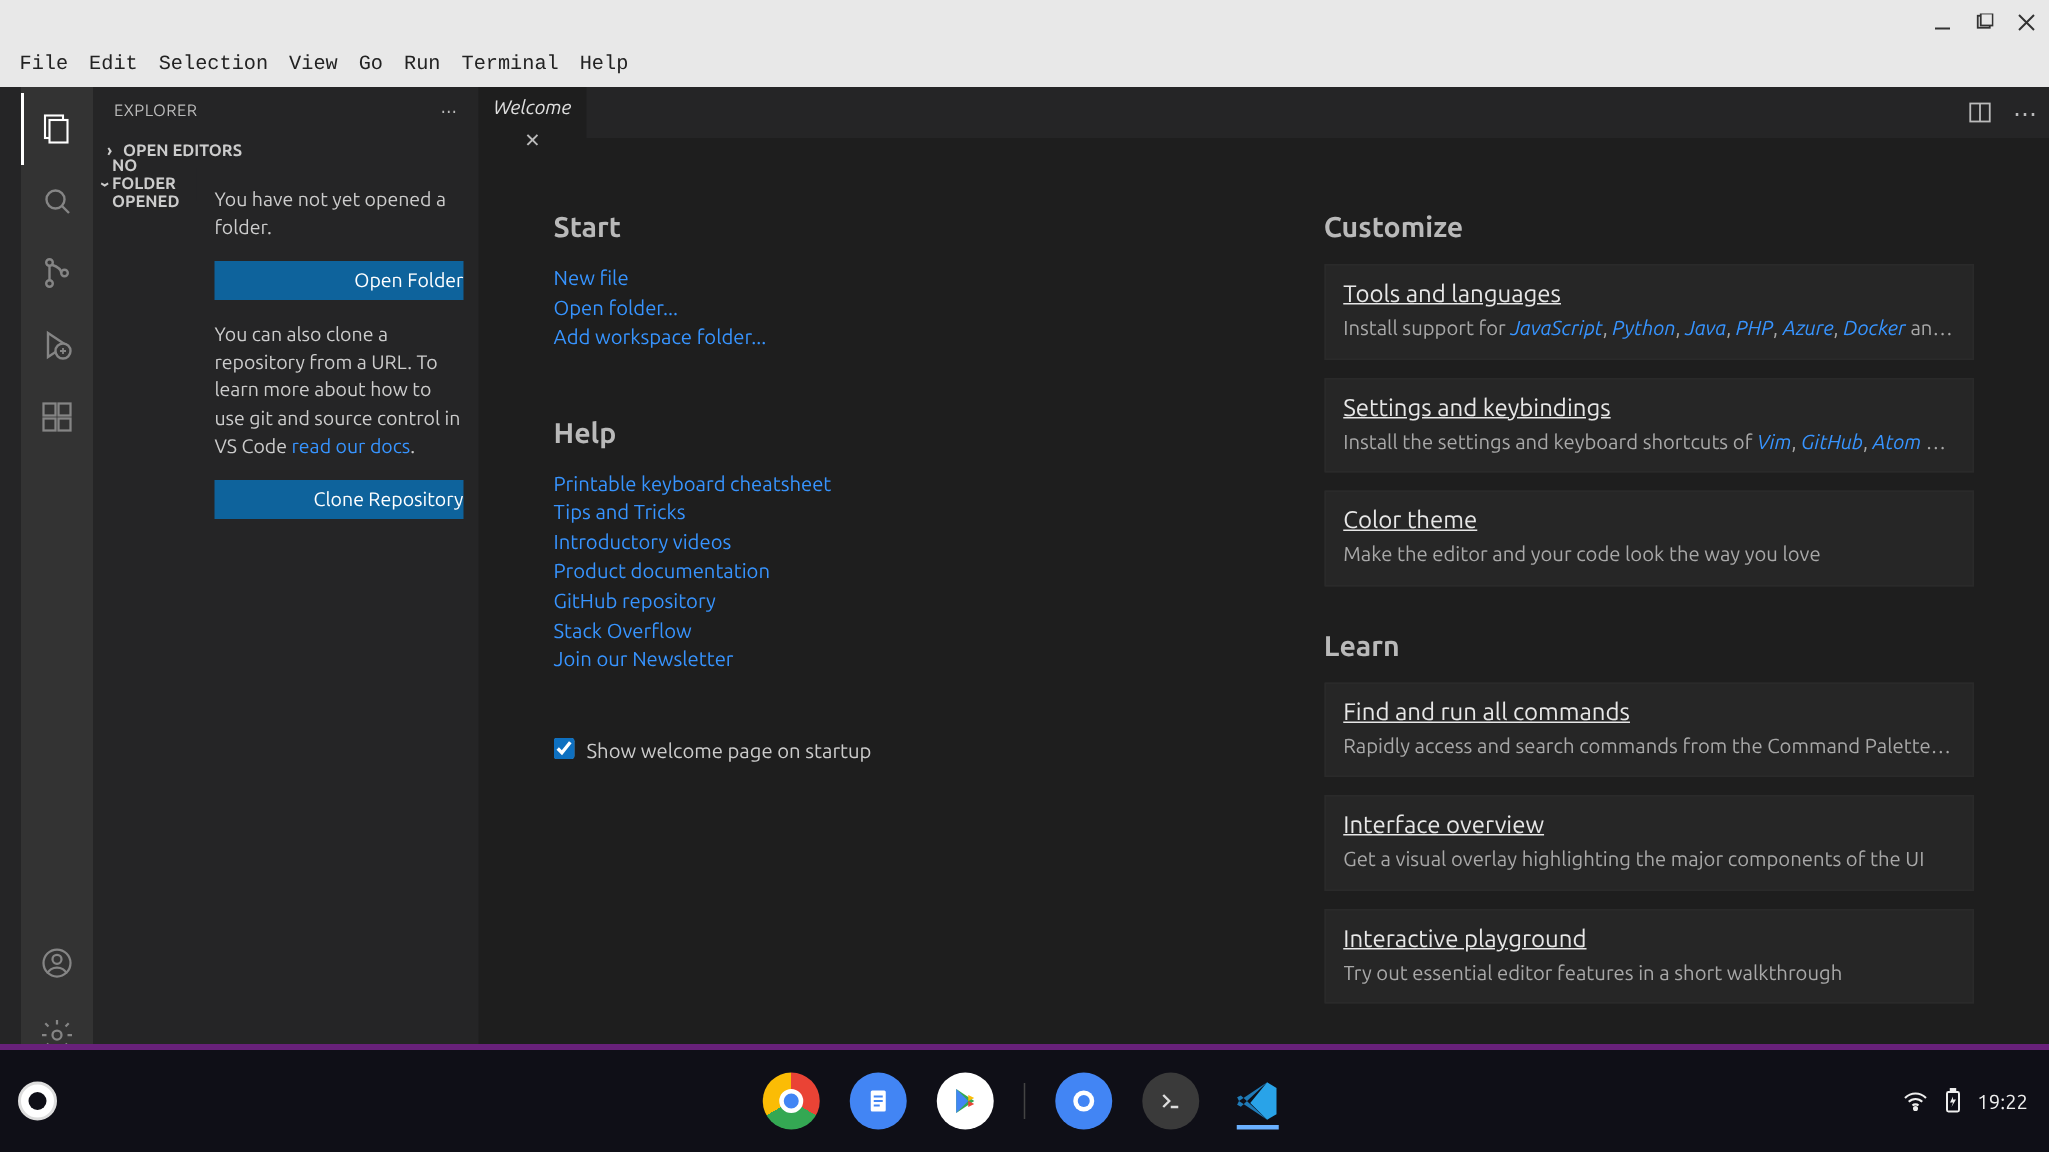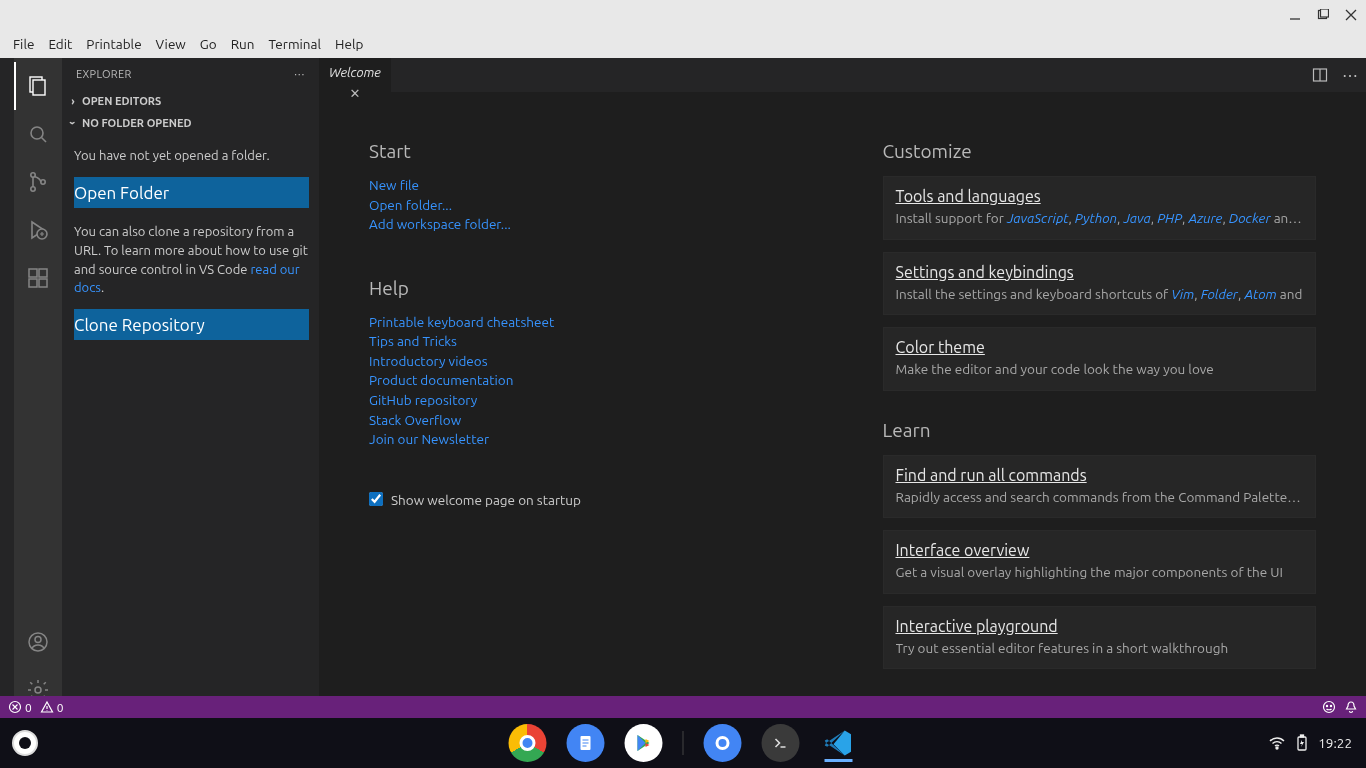--- a/index.html
+++ b/index.html
@@ -4,66 +4,66 @@
 <style>
 * { margin:0; padding:0; box-sizing:border-box; font-family:"Segoe UI",Ubuntu,sans-serif; }
 body { width:1366px; height:768px; background:#e8e8e8; overflow:hidden; position:relative; }
 
 
 .titlebar { height:29px; background:#e8e8e8; display:flex; justify-content:flex-end; align-items:center; padding-right:8px; gap:14px; }
 .titlebar .win-btn { width:14px; height:14px; display:flex; align-items:center; justify-content:center; color:#555; cursor:pointer; }
 
 
 .menubar { height:29px; background:#e8e8e8; display:flex; align-items:center; padding:0 6px; font-size:13.5px; color:#222; }
-.menubar span { padding:4px 7px; cursor:pointer; }
+.menubar span { padding:4px 7px; cursor:pointer;font-family:Liberation Mono, monospace; }
 
 
 .workbench { position:absolute; top:58px; left:0; right:0; bottom:50px; display:flex; background:#252526;padding-left:14px; }
 .activitybar { width:48px; background:#333333; display:flex; flex-direction:column; justify-content:space-between; padding:4px 0; }
 .activitybar .top, .activitybar .bottom { display:flex; flex-direction:column; }
 .activity-item { width:48px; height:48px; display:flex; align-items:center; justify-content:center; color:#858585; cursor:pointer; position:relative; }
 .activity-item.active { color:#fff; }
 .activity-item.active::before { content:""; position:absolute; left:0; top:0; bottom:0; width:2px; background:#fff; }
 
 .sidebar { width:257px; background:#252526; color:#ccc; display:flex; flex-direction:column; font-size:12px; }
 .sidebar-header { height:32px; display:flex; align-items:center; justify-content:space-between; padding:0 14px; color:#bbb; font-size:11px; letter-spacing:.3px; }
 .sidebar-header .title { font-weight:400; }
 .section { border-top:0; }
 .section-header { height:22px; display:flex; align-items:center; padding:0 4px; font-size:11px; font-weight:700; color:#ccc; cursor:pointer; gap:2px; background:#252526;}
 .section-header .chev { width:14px; display:inline-flex; justify-content:center; }
 .section-body { padding:12px 10px 12px 12px; font-size:13px; line-height:1.45; color:#ccc; }
-.btn { display:block; width:100%; text-align:left; background:#0e639c; color:#fff; border:none; padding:6px 0; font-size:17px; margin-top:12px; cursor:pointer; }
+.btn { display:block; width:100%; text-align:right; background:#0e639c; color:#fff; border:none; padding:6px 0; font-size:13px; margin-top:12px; cursor:pointer; }
 .sidebar a.link { color:#3794ff; text-decoration:none; cursor:pointer; }
 
 .editor { flex:1; background:#1e1e1e; display:flex; flex-direction:column; }
 .tabs { height:34px; background:#252526; display:flex; align-items:stretch; }
 .tab { display:flex; align-items:center; gap:7px; padding:0 10px; background:#1e1e1e; color:#e0e0e0; font-size:13px; font-style:italic; border-right:1px solid #252526;flex-direction:column;}
 .tab .vsc-icon { width:16px; height:16px; }
 .tab .close { color:#bbb; cursor:pointer; font-style:normal;}
 .tab-actions { margin-left:auto; display:flex; align-items:center; padding-right:8px; gap:14px; color:#bbb; }
 
 .welcome { flex:1; overflow:auto; padding:48px 50px 30px 50px; color:#ccc; display:flex; gap:80px; }
 .col { flex:1; min-width:0; }
-.col h2 { font-weight:400; font-size:19px; color:#b9b9b9; margin-bottom:14px; }
+.col h2 { font-weight:700; font-size:19px; color:#b9b9b9; margin-bottom:14px; }
 .col .block { margin-bottom:42px; }
 .col a.wl { display:block; color:#3794ff; text-decoration:none; font-size:13.5px; line-height:1.45; cursor:pointer;}
 .col .muted { color:#a0a0a0; font-size:13.5px; }
 .card { background:#262626; border:1px solid #2a2a2a; padding:10px 12px; margin-bottom:12px; }
 .card .card-title { color:#e7e7e7; font-size:16px; margin-bottom:4px;text-decoration:underline;}
 .card .card-desc { color:#a8a8a8; font-size:13.5px; line-height:1.45; white-space:nowrap; overflow:hidden; text-overflow:ellipsis;}
 .card .card-desc a { color:#3794ff; text-decoration:none;font-style:italic; }
 .checkbox-row { display:flex; align-items:flex-start; gap:8px; font-size:13.5px; color:#ccc; margin-top:40px;}
 .checkbox-row input { accent-color:#0e70c0; width:14px; height:14px;}
 
 .statusbar { position:absolute; left:0; right:0; bottom:50px; height:22px; background:#68217a; color:#fff; display:flex; align-items:center; font-size:12px; padding:0 8px; justify-content:space-between; }
 .statusbar .left, .statusbar .right { display:flex; align-items:center; gap:8px; }
 .statusbar .sticon { display:inline-flex; align-items:center; gap:3px; }
 
 
-.taskbar { position:absolute; left:0; right:0; bottom:0; height:50px; background:#0f0f17; display:flex; align-items:center; }
+.taskbar { position:absolute; left:0; right:0; bottom:0; height:68px; background:#0f0f17; display:flex; align-items:center; }
 .taskbar .launcher { width:50px; height:50px; display:flex; align-items:center; justify-content:center; }
 .launcher-circle { width:26px; height:26px; border-radius:50%; border:2px solid #ddd; background:#fff; position:relative;}
 .launcher-circle::after{content:"";position:absolute;inset:5px;border-radius:50%;background:#0f0f17;}
 .taskbar .center { position:absolute; left:50%; transform:translateX(-50%); display:flex; align-items:center; gap:20px; }
 .taskbar .app { width:38px; height:38px; border-radius:50%; display:flex; align-items:center; justify-content:center; font-size:18px;}
 .taskbar .sep { width:1px; height:24px; background:#444; }
 .taskbar .tray { margin-left:auto; display:flex; align-items:center; gap:10px; padding-right:14px; color:#eee;}
 .taskbar .active-ind { width:28px; height:3px; background:#6ab0ff; position:absolute; bottom:0; left:50%; transform:translateX(-50%);}
 .app-wrap{position:relative;}
 
@@ -87,21 +87,21 @@
   <div class="win-btn">
       <svg width="12" height="12" viewBox="0 0 12 12">
         <path d="M1 1l10 10M11 1L1 11" stroke="#333" stroke-width="1.3"></path>
       </svg>
     </div>
 </div>
 
 <div class="menubar">
   <span>File</span>
   <span>Edit</span>
-  <span>Printable</span>
+  <span>Selection</span>
   <span>View</span>
   <span>Go</span>
   <span>Run</span>
   <span>Terminal</span>
   <span>Help</span>
 </div>
 
 <div class="workbench">
   <div class="activitybar">
     <div class="top">
@@ -162,21 +162,21 @@
     <div class="sidebar-header">
       <span class="title">EXPLORER</span>
       <span style="cursor:pointer;color:#bbb;">⋯</span>
     </div>
     <div class="section">
       <div class="section-header">
           <span class="chev">›</span>
           <span>OPEN EDITORS</span>
         </div>
     </div>
-    <div class="section" style="flex:1;display:flex;flex-direction:column;">
+    <div class="section" style="flex:1;display:flex;flex-direction:row;">
       <div class="section-header">
           <span class="chev" style="transform:rotate(90deg);">›</span>
           <span>NO FOLDER OPENED</span>
         </div>
       <div class="section-body">
         <div>You have not yet opened a folder.</div>
         <button class="btn">Open Folder</button>
         <div style="margin-top:14px;"><span>You can also clone a repository from a URL. To learn more about how to use git and source control in VS Code </span><a class="link">read our docs</a><span>.</span></div>
         <button class="btn">Clone Repository</button>
       </div>
@@ -234,21 +234,21 @@
       </div>
       <div class="col">
         <h2>Customize</h2>
         <div id="customize-cards">
             <div class="card">
               <div class="card-title">Tools and languages</div>
               <div class="card-desc">Install support for <a>JavaScript</a>, <a>Python</a>, <a>Java</a>, <a>PHP</a>, <a>Azure</a>, <a>Docker</a> and <a>more</a></div>
             </div>
             <div class="card">
               <div class="card-title">Settings and keybindings</div>
-              <div class="card-desc">Install the settings and keyboard shortcuts of <a>Vim</a>, <a>Folder</a>, <a>Atom</a> and </div>
+              <div class="card-desc">Install the settings and keyboard shortcuts of <a>Vim</a>, <a>GitHub</a>, <a>Atom</a> and </div>
             </div>
             <div class="card">
               <div class="card-title">Color theme</div>
               <div class="card-desc">Make the editor and your code look the way you love</div>
             </div>
           </div>
         <h2 style="margin-top:28px;">Learn</h2>
         <div id="learn-cards">
             <div class="card">
               <div class="card-title">Find and run all commands</div>

